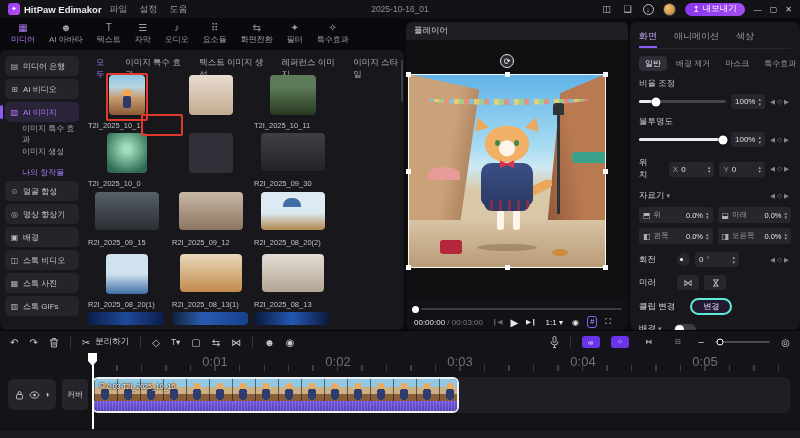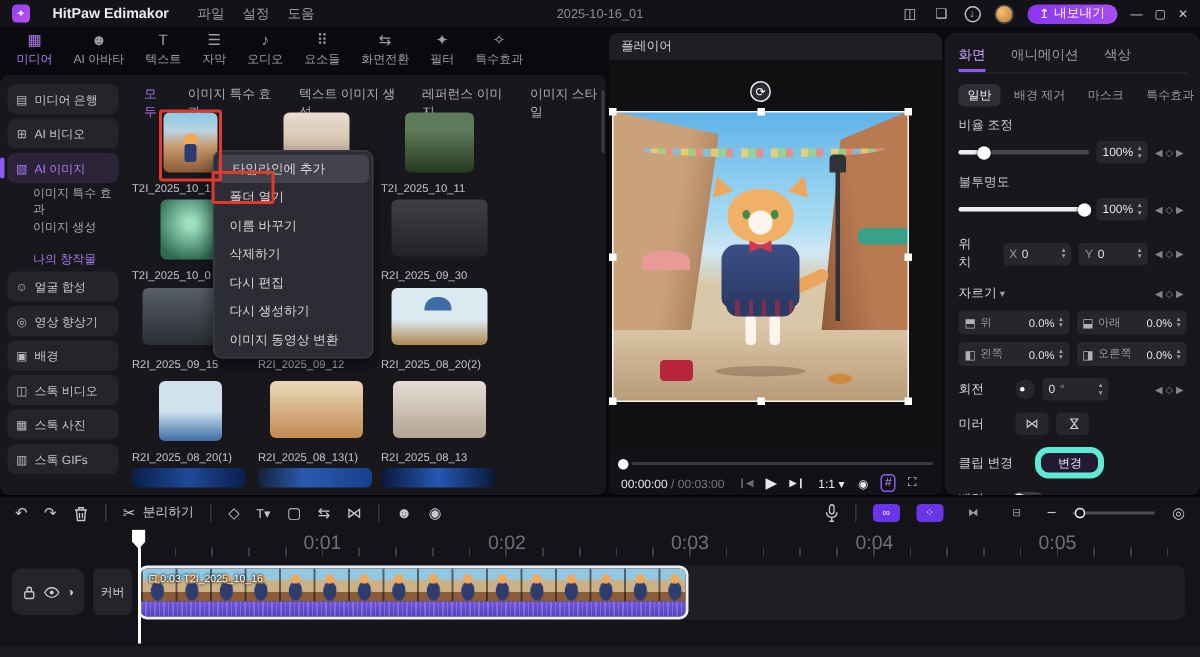--- a/index.html
+++ b/index.html
@@ -1,20 +1,20 @@
 <!DOCTYPE html>
 <html><head>
 <meta charset="utf-8">
 <style>
   *{margin:0;padding:0;box-sizing:border-box;font-family:"Liberation Sans","DejaVu Sans",sans-serif;}
   html,body{background:#000;}
   .app{position:relative;width:800px;height:438px;background:#0a0a0e;overflow:hidden;color:#d6d6da;}
 
   
-  .titlebar{position:absolute;left:0;top:0;width:800px;height:18px;background:#131317;display:flex;align-items:center;padding:0 8px;gap:15px;}
+  .titlebar{position:absolute;left:0;top:0;width:800px;height:18px;background:#131317;display:flex;align-items:center;padding:0 8px;gap:4px;}
   .logo{width:12px;height:12px;border-radius:3px;background:linear-gradient(135deg,#8b3ef5,#c04df0);display:flex;align-items:center;justify-content:center;font-size:7px;color:#fff;}
   .appname{font-size:9.5px;font-weight:bold;color:#ececf0;}
   .menus{display:flex;gap:12px;font-size:9px;color:#9a9aa2;margin-left:4px;}
   .menus span{cursor:default;}
   .project{position:absolute;left:50%;transform:translateX(-50%);font-size:8.5px;color:#8d8d95;}
   .tb-right{margin-left:auto;display:flex;align-items:center;gap:9px;}
   .tb-ico{font-size:9px;color:#c2c2c8;width:12px;text-align:center;}
   .dl{width:11px;height:11px;border:1px solid #c2c2c8;border-radius:50%;font-size:7px;display:flex;align-items:center;justify-content:center;color:#c2c2c8;}
   .avatar{width:13px;height:13px;border-radius:50%;background:radial-gradient(circle at 35% 35%,#f5c36a,#b4763a);border:1px solid #444;}
   .exportbtn{height:13px;border-radius:7px;background:linear-gradient(90deg,#8a36f0,#a44df2);display:flex;align-items:center;gap:3px;padding:0 8px;font-size:8.5px;color:#fff;}
@@ -134,21 +134,21 @@
   .caret::after{content:" ▾";color:#9a9aa2;font-size:7px;}
   .cropgrid{display:grid;grid-template-columns:1fr 1fr;gap:5px;margin-top:5px;}
   .cfield{background:#26262c;border-radius:3px;height:16px;display:flex;align-items:center;gap:3px;padding:0 4px;font-size:7.5px;}
   .cfield .cico{color:#b0b0b8;font-size:8px;}
   .cfield .cval{margin-left:auto;color:#e0e0e6;}
   .dial{width:13px;height:13px;border-radius:50%;background:#26262c;position:relative;}
   .dial::after{content:"";position:absolute;left:3px;top:5px;width:3px;height:3px;border-radius:50%;background:#fff;}
   .mirbtn{width:22px;height:15px;background:#26262c;border-radius:3px;display:flex;align-items:center;justify-content:center;color:#c8c8ce;font-size:9px;}
   .mirbtn.v{transform:none;}
   .mirbtn.v span{display:inline-block;transform:rotate(90deg);}
-  .chgbtn{border:4px solid #5eead4;border-radius:9px;padding:1px 11px;color:#ece2ff;background:#211a31;font-size:8px;}
+  .chgbtn{border:2px solid #5eead4;border-radius:9px;padding:1px 11px;color:#ece2ff;background:#211a31;font-size:8px;}
   .toggle{width:22px;height:11px;border-radius:6px;background:#3c3c44;position:relative;}
   .toggle::after{content:"";position:absolute;left:1px;top:1px;width:9px;height:9px;background:#fff;border-radius:50%;}
 
   
   .timeline{position:absolute;left:0;top:330px;width:800px;height:108px;background:#141418;border-top:1px solid #040406;}
   .ttools{height:22px;display:flex;align-items:center;padding:0 10px;gap:11px;color:#c8c8ce;font-size:10px;}
   .ttools .sep{width:1px;height:12px;background:#33333a;}
   .ttools .lab{font-size:8.5px;color:#d0d0d6;margin-left:-6px;}
   .tgl{width:18px;height:12px;border-radius:3px;display:flex;align-items:center;justify-content:center;font-size:7px;color:#9a9aa2;}
   .tgl.on{background:#6a34e8;color:#fff;}
@@ -383,29 +383,20 @@
     <div class="cell" style="left:88px;top:262px">
         <div class="th tb2" style="width:76px;height:13px"></div>
       </div>
     <div class="cell" style="left:170px;top:262px">
         <div class="th tb3" style="width:76px;height:13px"></div>
       </div>
 
     <div class="mscroll"></div>
   </section>
 
-  <div class="ctxmenu">
-    <div class="mi hl">타임라인에 추가</div>
-    <div class="mi">폴더 열기</div>
-    <div class="mi">이름 바꾸기</div>
-    <div class="mi">삭제하기</div>
-    <div class="mi">다시 편집</div>
-    <div class="mi">다시 생성하기</div>
-    <div class="mi">이미지 동영상 변환</div>
-  </div>
 
   <div class="redbox" style="left:106px;top:73px;width:42px;height:48px"></div>
   <div class="redbox" style="left:141px;top:114px;width:42px;height:22px"></div>
 
   <section class="player">
     <div class="phead">
       <span>플레이어</span>
     </div>
     <div class="canvas">
       <div class="rotate">⟳</div>

